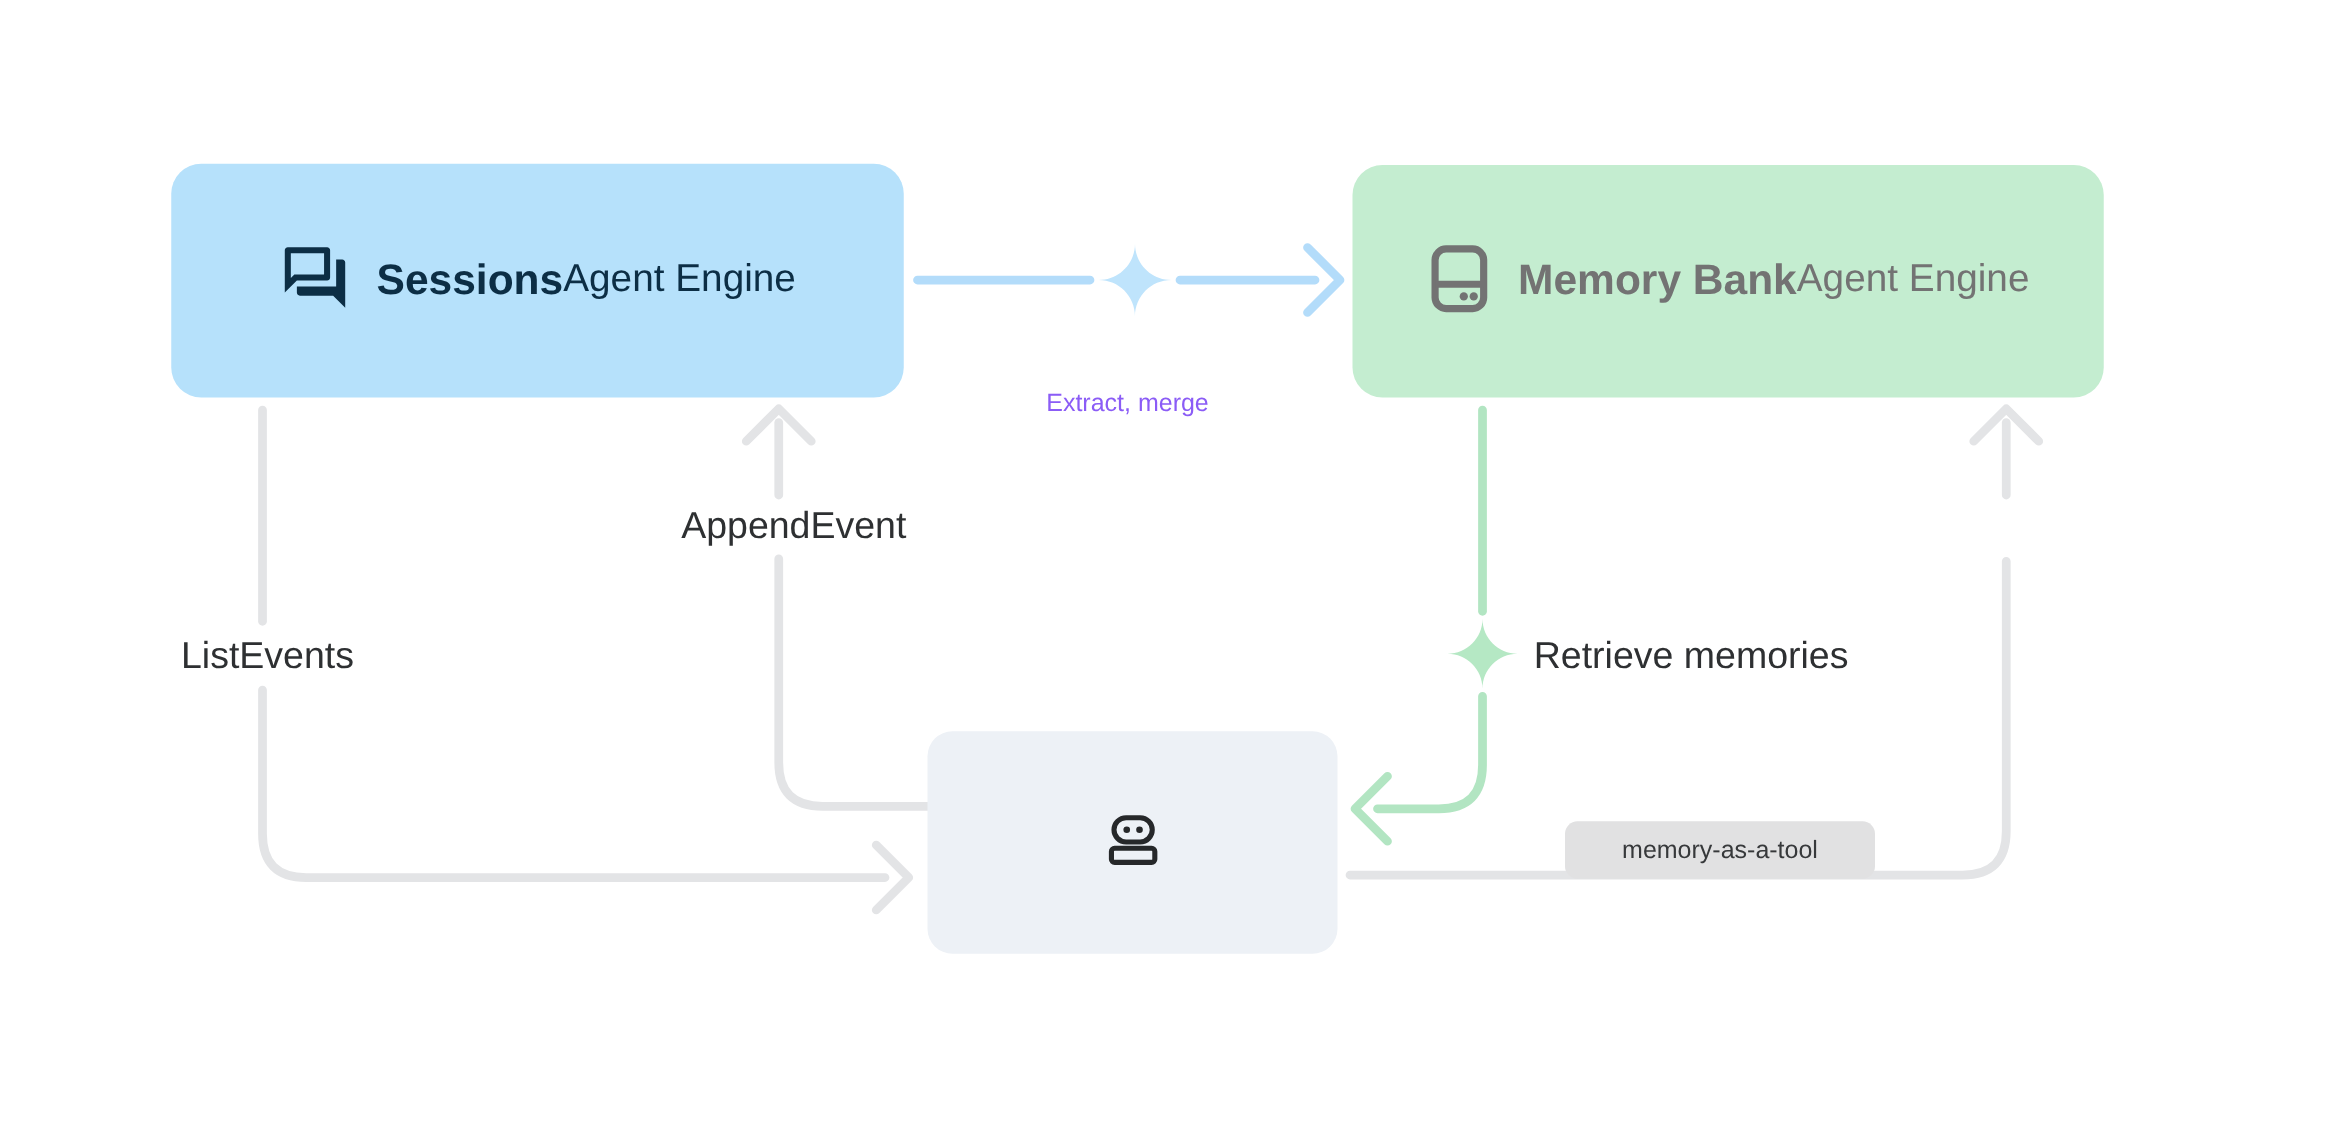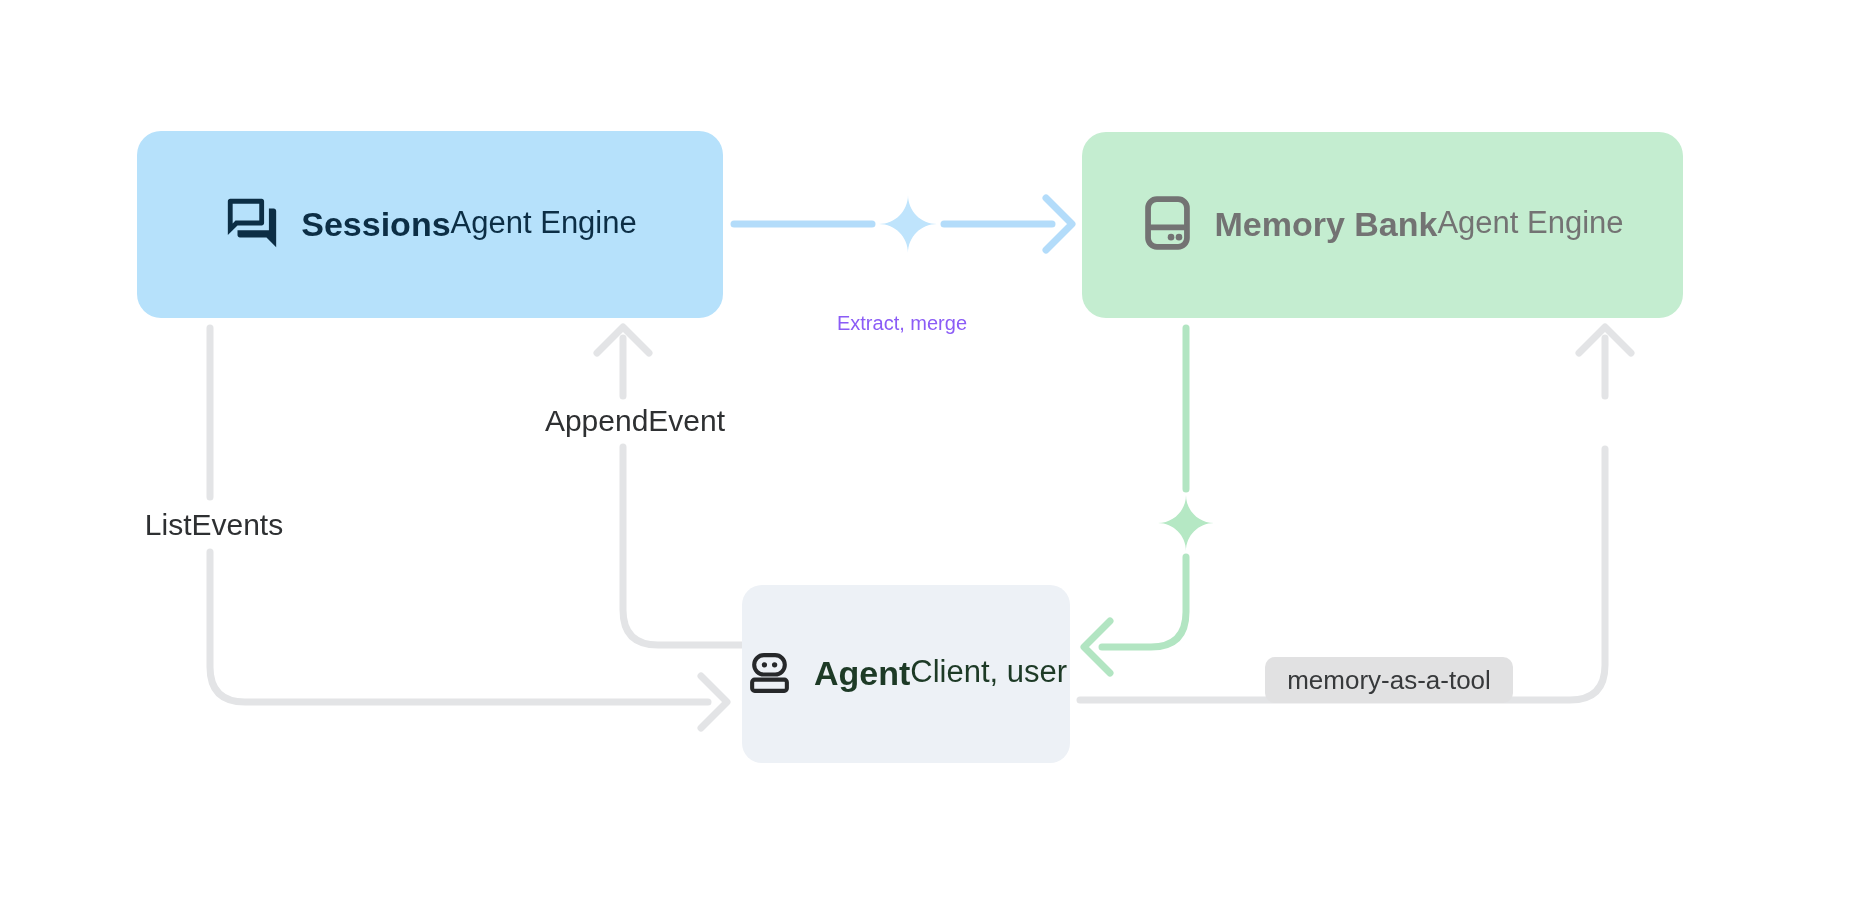--- a/index.html
+++ b/index.html
@@ -38,21 +38,21 @@
     font-size:20px;color:#8b5cf6;white-space:nowrap;
   }
   .flow-label-left{
     position:absolute;transform:translateY(-50%);
     font-size:30px;color:#2e3032;white-space:nowrap;
   }
   .badge{
     position:absolute;left:1252px;top:657px;width:248px;height:46px;
     background:#e1e1e2;border-radius:10px;
     display:flex;align-items:center;justify-content:center;
-    font-size:26px;color:#37393b;white-space:nowrap;margin-left:13px;
+    font-size:20px;color:#37393b;white-space:nowrap;
   }
 </style>
 </head>
 <body>
 
 <div id="canvas">
 
   <svg class="edge-layer" viewBox="0 0 1860 904">
 
     <path class="edge edge-blue" d="M 734 224 H 872"></path>
@@ -107,29 +107,26 @@
 
   <div class="node node-agent">
     <span class="icon">
       <svg width="49" height="49" viewBox="0 0 48 48" fill="none" stroke="currentColor">
         <rect x="9" y="7" width="30" height="19" rx="9.5" stroke-width="4"></rect>
         <circle cx="19" cy="16.5" r="2.6" fill="currentColor" stroke="none"></circle>
         <circle cx="29" cy="16.5" r="2.6" fill="currentColor" stroke="none"></circle>
         <rect x="7" y="31" width="34" height="11" rx="2.5" stroke-width="4"></rect>
       </svg>
     </span>
-    <span class="txt">
-      <span class="node-title">Agent</span>
-      <span class="node-sub">Client, user</span>
-    </span>
   </div>
 
   <div class="flow-sublabel" style="left:902px;top:323px;">Extract, merge</div>
 
   <div class="flow-label" style="left:635px;top:421px;">AppendEvent</div>
 
   <div class="flow-label" style="left:214px;top:525px;">ListEvents</div>
 
+  <div class="flow-label-left w500" style="left:1227px;top:525px;">Retrieve memories</div>
 
 
   <div class="badge">memory-as-a-tool</div>
 
 </div>
 
 </body></html>

